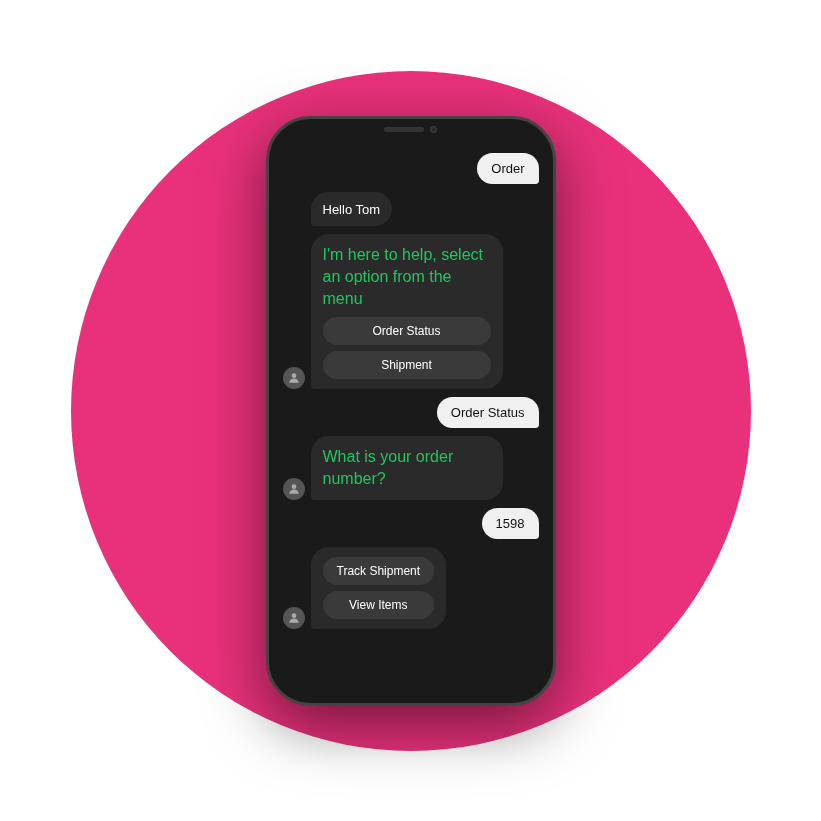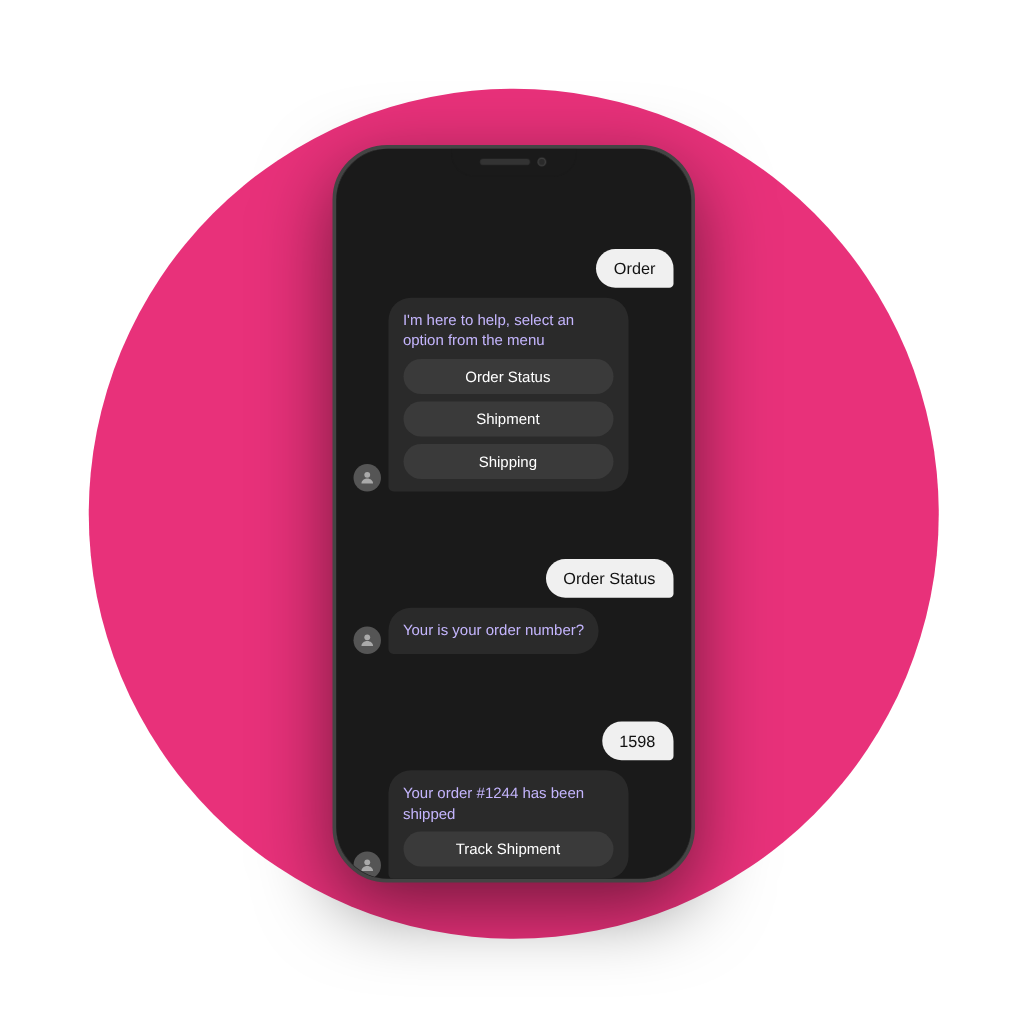--- a/index.html
+++ b/index.html
@@ -105,21 +105,20 @@
     }
 
     .bubble-out {
       background: #f0f0f0;
       color: #111;
       border-radius: 18px 18px 4px 18px;
       padding: 8px 14px;
       font-size: 13px;
       font-weight: 500;
       max-width: 70%;
-      margin-top: 46px;
     }
 
     
     .msg-in {
       display: flex;
       align-items: flex-end;
       gap: 6px;
     }
 
     .bot-avatar {
@@ -138,22 +137,22 @@
       background: #2a2a2a;
       border-radius: 18px 18px 18px 4px;
       padding: 10px 12px;
       max-width: 75%;
       display: flex;
       flex-direction: column;
       gap: 6px;
     }
 
     .bubble-in-text {
-      color: #c4b5fd;
-      font-size: 12px;
+      color: #22c55e;
+      font-size: 16px;
       line-height: 1.4;
     }
 
     .bubble-in-name {
       color: #fff;
       font-size: 13px;
       font-weight: 500;
     }
 
     .menu-btn {
@@ -181,65 +180,70 @@
       <div class="notch-camera"></div>
     </div>
 
     <div class="phone-screen">
       <div class="chat-area">
 
         <div class="msg-out">
           <div class="bubble-out">Order</div>
         </div>
 
+        <div class="msg-in">
+          <div style="width:22px;flex-shrink:0;"></div>
+          <div style="background:#2a2a2a;border-radius:18px 18px 18px 4px;padding:8px 12px;">
+            <span class="bubble-in-name">Hello Tom</span>
+          </div>
+        </div>
 
         <div class="msg-in">
           <div class="bot-avatar">
             <svg width="14" height="14" viewBox="0 0 24 24" fill="#aaa">
                 <circle cx="12" cy="8" r="4"></circle>
                 <path d="M4 20c0-4 3.6-7 8-7s8 3 8 7"></path>
               </svg>
           </div>
           <div class="bubble-in-wrapper">
             <span class="bubble-in-text">I'm here to help, select an option from the menu</span>
             <button class="menu-btn">Order Status</button>
             <button class="menu-btn">Shipment</button>
-            <button class="menu-btn">Shipping</button>
           </div>
         </div>
 
         <div class="msg-out">
           <div class="bubble-out">Order Status</div>
         </div>
 
         <div class="msg-in">
           <div class="bot-avatar">
             <svg width="14" height="14" viewBox="0 0 24 24" fill="#aaa">
                 <circle cx="12" cy="8" r="4"></circle>
                 <path d="M4 20c0-4 3.6-7 8-7s8 3 8 7"></path>
               </svg>
           </div>
           <div class="bubble-in-wrapper">
-            <span class="bubble-in-text">Your is your order number?</span>
+            <span class="bubble-in-text">What is your order number?</span>
           </div>
         </div>
 
         <div class="msg-out">
           <div class="bubble-out">1598</div>
         </div>
 
         <div class="msg-in">
           <div class="bot-avatar">
             <svg width="14" height="14" viewBox="0 0 24 24" fill="#aaa">
                 <circle cx="12" cy="8" r="4"></circle>
                 <path d="M4 20c0-4 3.6-7 8-7s8 3 8 7"></path>
               </svg>
           </div>
           <div class="bubble-in-wrapper">
-            <span class="bubble-in-text">Your order #1244 has been shipped</span>
             <button class="menu-btn">Track Shipment</button>
+            <button class="menu-btn">View Items</button>
           </div>
         </div>
 
       </div>
     </div>
   </div>
 </div>
 
 </body></html>

